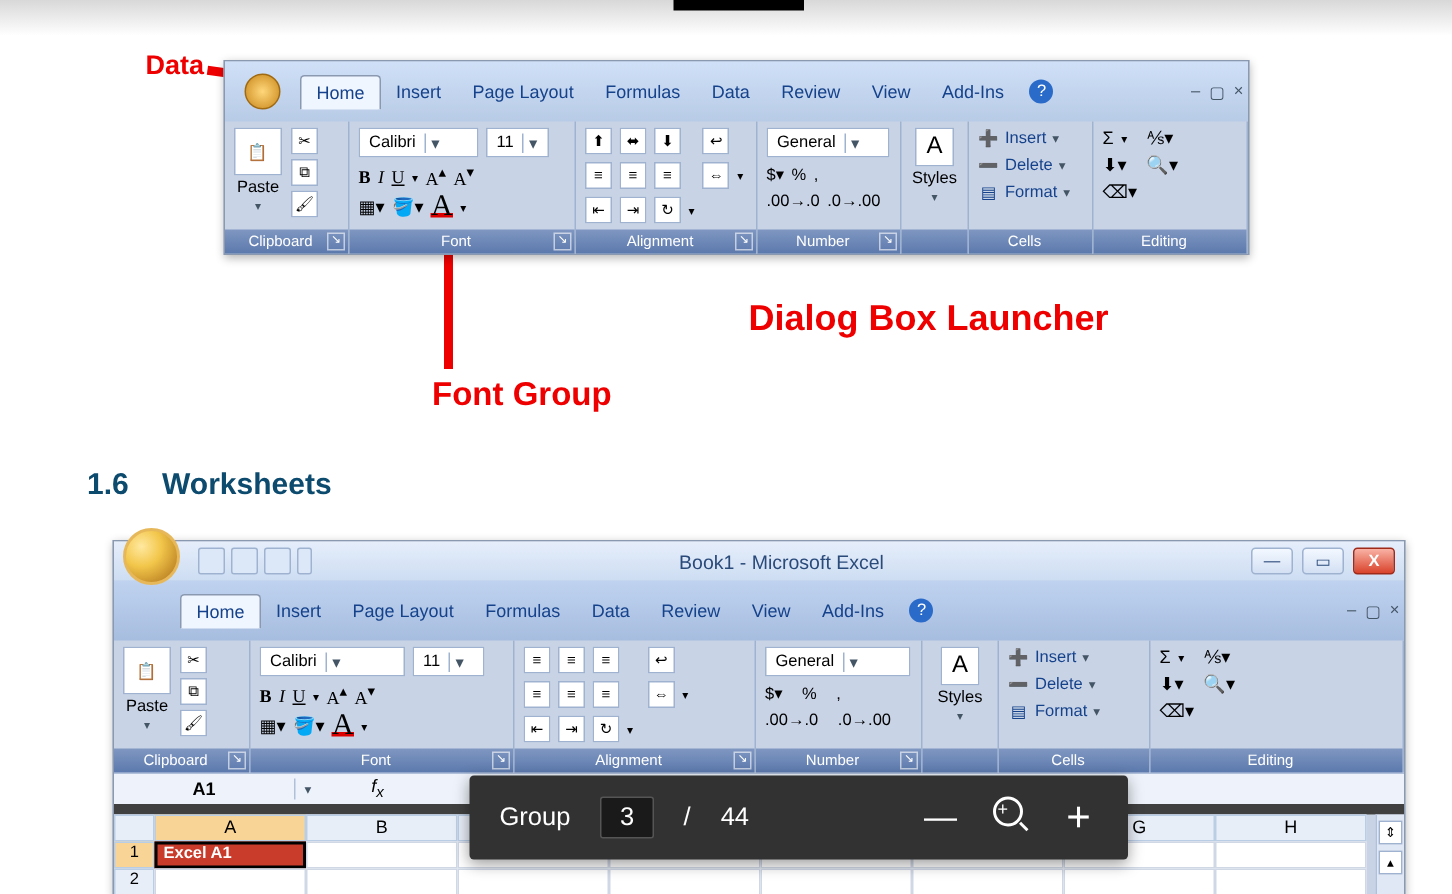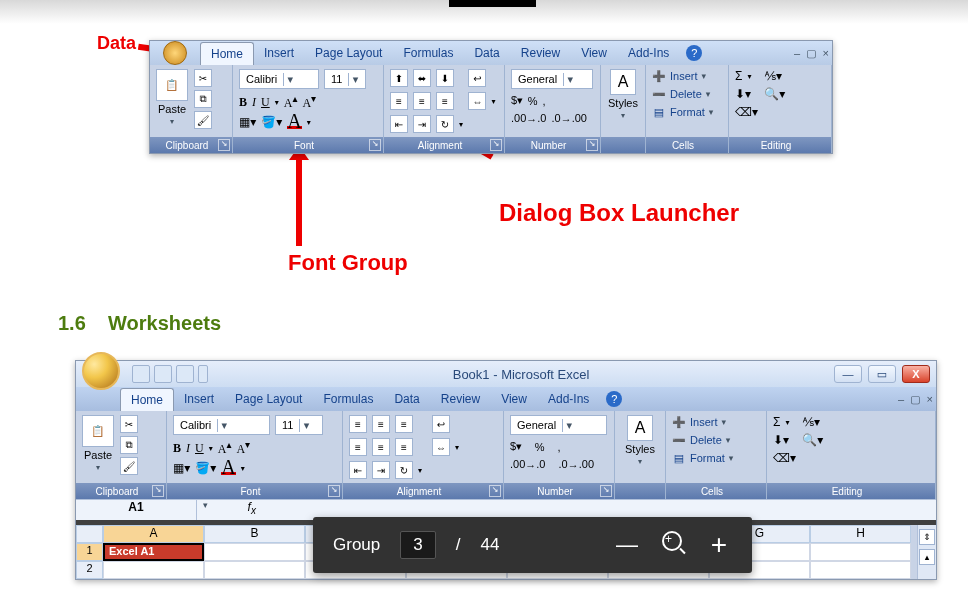--- a/index.html
+++ b/index.html
@@ -23,21 +23,21 @@
     padding: 30px 50px;
   }
   
   .lbl { position: absolute; font-weight: bold; color: #e00; font-size: 18px; }
   .tabs-lbl    { top: 33px;  left: 97px; }
   .buttons-lbl { top: 107px; left: 536px; font-size: 17px; }
   .dbl-lbl     { top: 199px; left: 499px; font-size: 24px; }
   .fg-lbl      { top: 250px; left: 288px; font-size: 22px; }
   .heading {
     position: absolute; top: 312px; left: 58px;
-    font-size: 20px; font-weight: bold; color: #4d7c0f;
+    font-size: 20px; font-weight: bold; color: #0c4a6e;
   }
   
   .arrow-fg   { position:absolute; left:296px; top:150px; width:6px; height:96px; background:#e00; }
   .arrow-fg::before{content:"";position:absolute;top:-14px;left:-7px;border:10px solid transparent;border-bottom:14px solid #e00;}
   .arrow-tab  { position:absolute; left:138px; top:48px; width:60px; height:6px; background:#e00; transform:rotate(8deg);}
   .arrow-tab::after{content:"";position:absolute;right:-14px;top:-7px;border:10px solid transparent;border-left:14px solid #e00;}
   .arrow-btn  { position:absolute; left:420px; top:104px; width:100px; height:8px; background:#e00;}
   .arrow-btn::before{content:"";position:absolute;left:-18px;top:-8px;border:12px solid transparent;border-right:18px solid #e00;}
   .arrow-dbl  { position:absolute; left:392px; top:154px; width:100px; height:6px; background:#e00; transform:rotate(30deg); transform-origin:right center;}
   .arrow-dbl::before{content:"";position:absolute;left:-14px;top:-7px;border:10px solid transparent;border-right:14px solid #e00;}
@@ -50,21 +50,21 @@
     background:#c8d3e6;
     box-shadow: 0 2px 6px rgba(0,0,0,.3);
   }
   .ribbon2 {
     position:absolute; left:75px; top:360px;
     width: 860px;
     border:1px solid #8a99b0;
     background:#c8d3e6;
     box-shadow: 0 2px 6px rgba(0,0,0,.3);
   }
-  .tabrow { display:flex; align-items:center; height:24px; font-size:12px; color:#15428b;
+  .tabrow { display:flex; align-items:center; height:40px; font-size:12px; color:#15428b;
             background:linear-gradient(#cfe0f7,#b8cbe6); }
   .tabrow .office { width:50px; display:flex; justify-content:center; }
   .tabrow .tab { padding:4px 10px; cursor:default; border-right:1px solid transparent;}
   .tabrow .tab.active { background:#f0f6ff; border:1px solid #8a99b0; border-bottom:none; border-radius:3px 3px 0 0;}
   .tabrow .help { width:16px;height:16px;border-radius:50%;background:#2a6ac8;color:#fff;font-size:11px;display:flex;align-items:center;justify-content:center;margin-left:6px;}
   .tabrow .winbtn { color:#456; font-size:11px; margin:0 3px;}
   .groups { display:flex; }
   .group { border-right:1px solid #9fb3d1; display:flex; flex-direction:column; }
   .gbody { flex:1; padding:4px 6px; display:flex; gap:6px; align-items:flex-start;}
   .gname { height:16px; font-size:10px; color:#fff; background:linear-gradient(#7f97c1,#5c79ad);
@@ -92,21 +92,21 @@
   }
   .office-btn{width:34px;height:34px;border-radius:50%;
     background:radial-gradient(circle at 30% 30%, #ffe9a0, #f2c64a 40%, #aa6b16 100%);
     border:2px solid #e7b85a; margin:-6px 6px 0 6px; position:relative; z-index:2;}
   .qat{display:flex;gap:4px;margin-left:6px;}
   .qat .q{width:16px;height:16px;background:#dce8f7;border:1px solid #9fb3d1;border-radius:2px;}
   .title-center{flex:1;text-align:center;}
   .winbtns{display:flex;gap:6px;margin-right:6px;}
   .winbtns .w{width:26px;height:16px;border:1px solid #9fb3d1;border-radius:3px;display:flex;align-items:center;justify-content:center;font-size:11px;background:linear-gradient(#f3f8ff,#d3e0f3);}
   .winbtns .close{background:linear-gradient(#f9b2a5,#d9432b);color:#fff;border-color:#a02a1a;font-weight:bold;}
-  .formula-row{display:flex;height:20px;background:#eef3fb;border-top:1px solid #b0c0da;border-bottom:5px solid #404040;font-size:12px;}
+  .formula-row{display:flex;height:20px;background:#eef3fb;border-top:1px solid #b0c0da;border-bottom:7px solid #404040;align-items:center;font-size:12px;}
   .namebox{width:120px;text-align:center;border-right:1px solid #b0c0da;font-weight:bold;}
   .fx{margin-left:40px;font-style:italic;}
   .sheet{display:flex;}
   .rowhdr{width:27px;}
   .colhdr{height:18px;display:flex;}
   .colhdr .c,.corner{min-width:101px;height:18px;border:1px solid #b9cde5;background:#e8eef8;text-align:center;font-size:12px;box-sizing:border-box;}
   .corner{min-width:27px;}
   .colhdr .c.sel{background:#f8d596;}
   .rowhdr .r{height:18px;border:1px solid #b9cde5;background:#e8eef8;text-align:center;font-size:11px;box-sizing:border-box;}
   .rowhdr .r.sel{background:#f8d596;}

